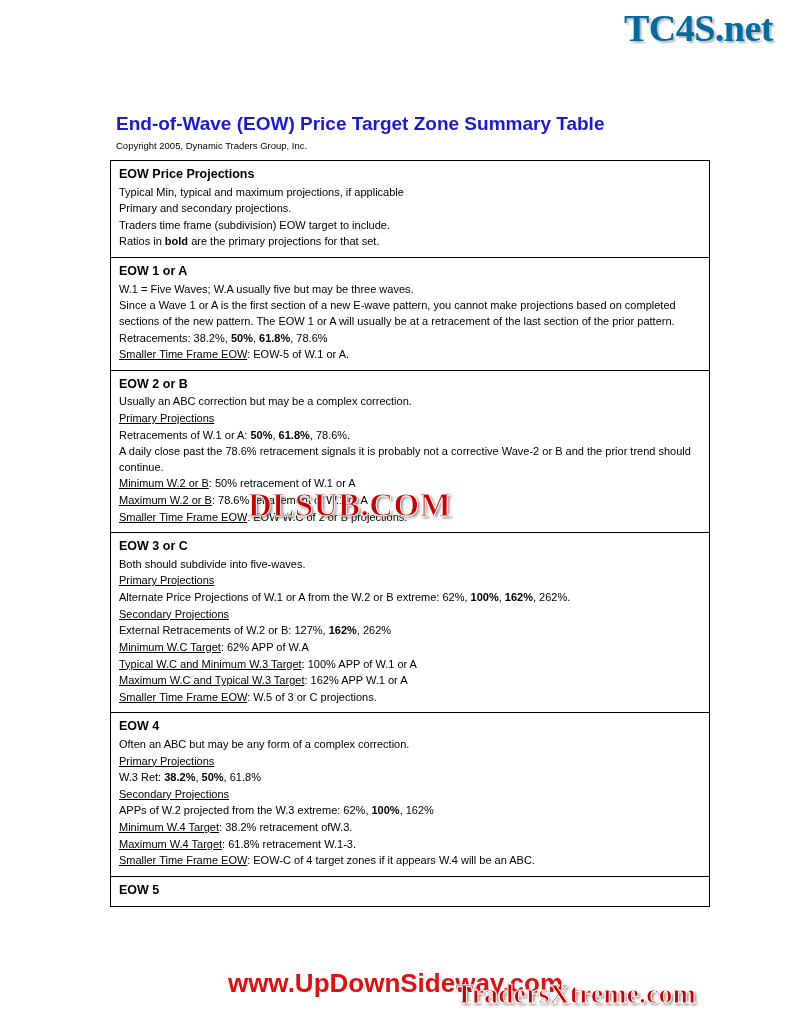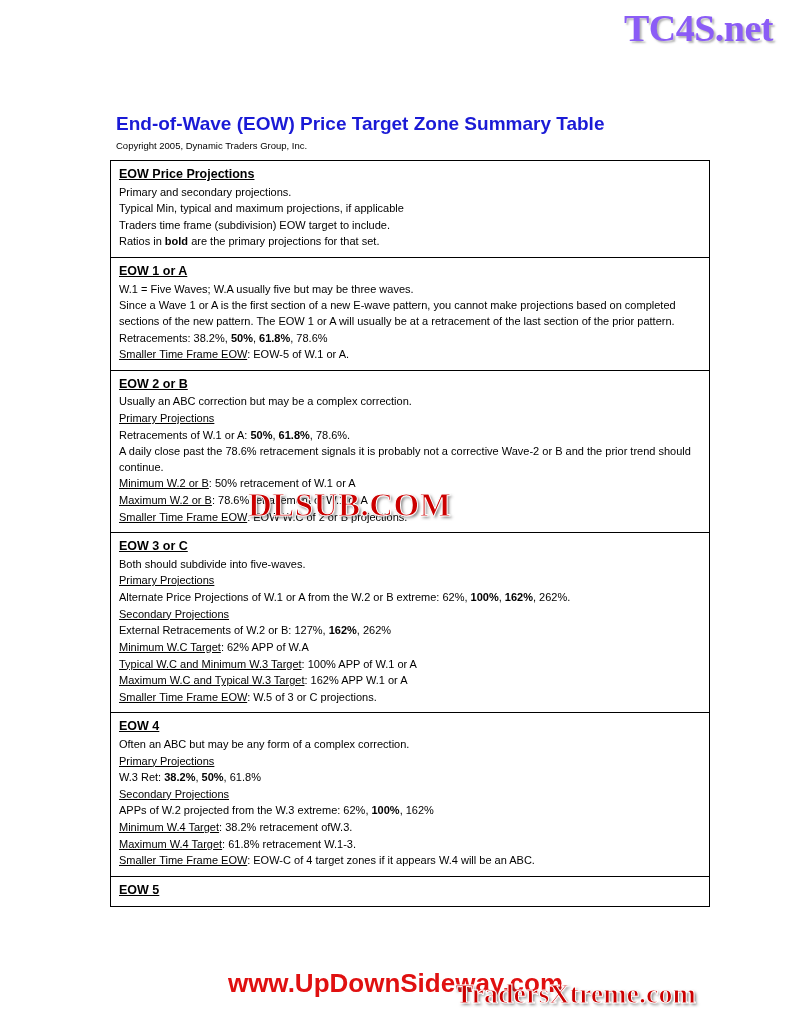--- a/index.html
+++ b/index.html
@@ -19,21 +19,21 @@
     width: 791px;
     height: 1024px;
   }
   .brand-logo {
     position: absolute;
     top: 6px;
     right: 18px;
     font-family: "Liberation Serif", serif;
     font-size: 38px;
     font-weight: bold;
-    color: #8b5cf6;
+    color: #0369a1;
     letter-spacing: -0.5px;
     text-shadow: 2px 2px 2px rgba(120,120,120,0.55);
   }
   .doc-title {
     position: absolute;
     top: 113px;
     left: 116px;
     font-size: 19px;
     font-weight: bold;
     color: #1a1ad6;
@@ -61,21 +61,20 @@
   }
   .section:last-child {
     border-bottom: none;
   }
   .sec-head {
     font-size: 12.5px;
     font-weight: bold;
     color: #000000;
     margin: 1px 0 2px 0;
     line-height: 1.25;
-    text-decoration: underline;
   }
   .line {
     font-size: 11px;
     color: #000000;
     line-height: 1.42;
     margin: 1px 0;
   }
   .line b { font-weight: bold; }
   .u { text-decoration: underline; }
   .footer-url {
@@ -122,22 +121,22 @@
 <div class="page">
 
   <div class="brand-logo">TC4S.net</div>
 
   <div class="doc-title">End-of-Wave (EOW) Price Target Zone Summary Table</div>
   <div class="copyright">Copyright 2005, Dynamic Traders Group, Inc.</div>
 
   <div class="table-wrap" id="table-wrap">
       <div class="section">
         <div class="sec-head">EOW Price Projections</div>
+        <div class="line">Typical Min, typical and maximum projections, if applicable</div>
         <div class="line">Primary and secondary projections.</div>
-        <div class="line">Typical Min, typical and maximum projections, if applicable</div>
         <div class="line">Traders time frame (subdivision) EOW target to include.</div>
         <div class="line">Ratios in <b>bold</b> are the primary projections for that set.</div>
       </div>
       <div class="section">
         <div class="sec-head">EOW 1 or A</div>
         <div class="line">W.1 = Five Waves; W.A usually five but may be three waves.</div>
         <div class="line">Since a Wave 1 or A is the first section of a new E-wave pattern, you cannot make projections based on completed sections of the new pattern. The EOW 1 or A will usually be at a retracement of the last section of the prior pattern.</div>
         <div class="line">Retracements: 38.2%, <b>50%</b>, <b>61.8%</b>, 78.6%</div>
         <div class="line"><span class="u">Smaller Time Frame EOW</span>: EOW-5 of W.1 or A.</div>
       </div>

